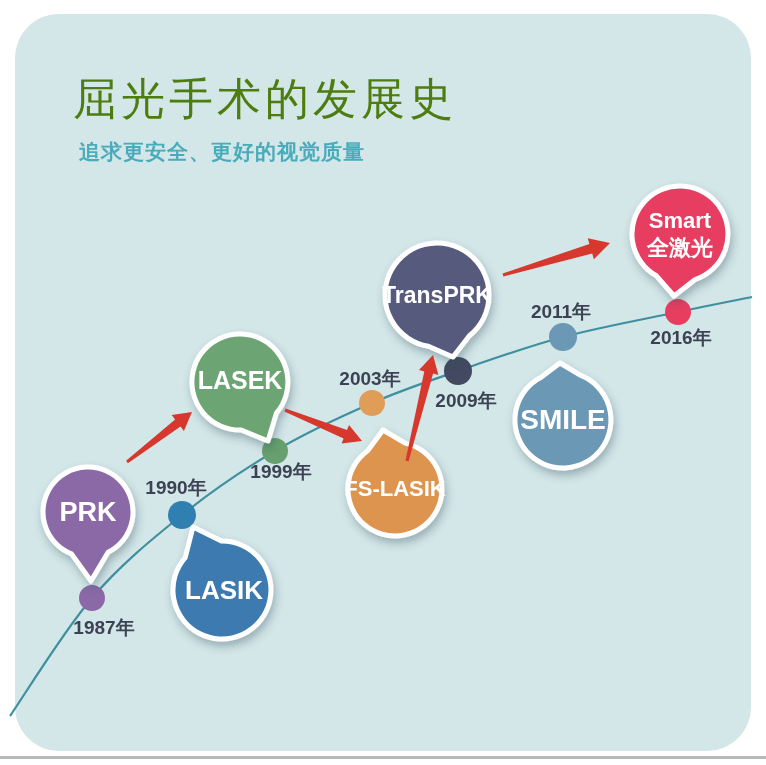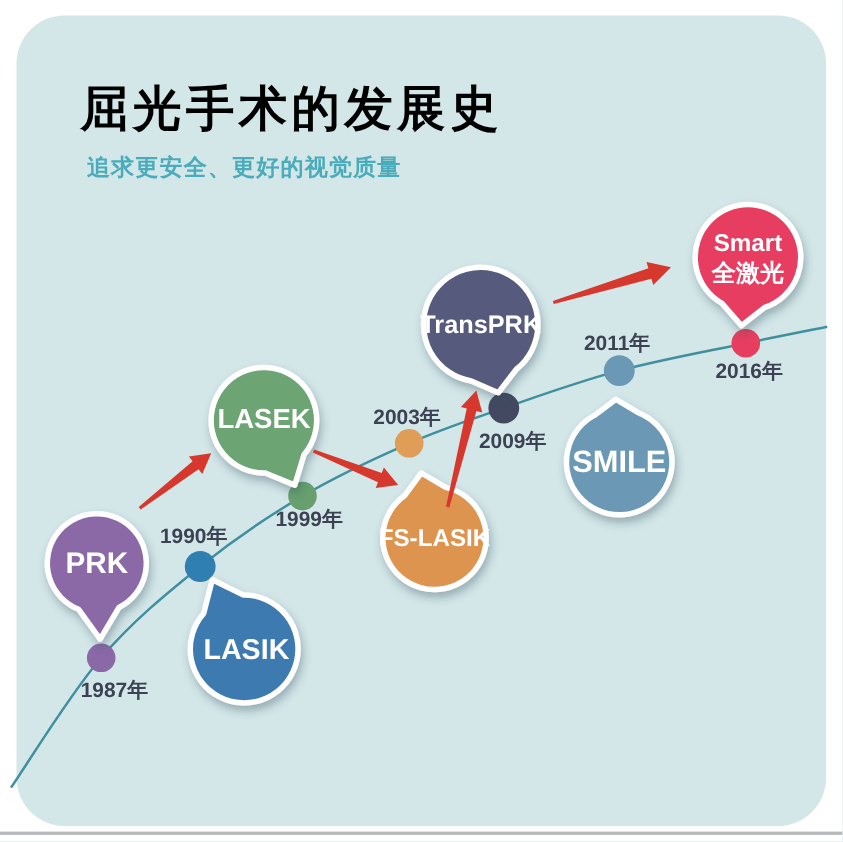--- a/index.html
+++ b/index.html
@@ -6,21 +6,21 @@
   body{
     width:766px;height:765px;position:relative;background:#ffffff;
     font-family:"Liberation Sans",sans-serif;overflow:hidden;
   }
   .panel{
     position:absolute;left:15px;top:14px;width:736px;height:737px;
     background:#d3e6e8;border-radius:44px;
   }
   .page-title{
     position:absolute;left:73px;top:70px;
-    font-size:44px;font-weight:bold;color:#000000;letter-spacing:4px;
+    font-size:44px;font-weight:normal;color:#4d7c0f;letter-spacing:4px;
     font-family:"Liberation Sans",sans-serif;
   }
   .page-subtitle{
     position:absolute;left:79px;top:138px;
     font-size:21px;font-weight:600;color:#4aacba;letter-spacing:1px;text-align:right;
   }
   svg.diagram{position:absolute;left:0;top:0;}
   .curve{fill:none;stroke-width:2.2;}
   .bubble-shape{stroke:#ffffff;stroke-width:5;stroke-linejoin:round;}
   .bubble-label{

